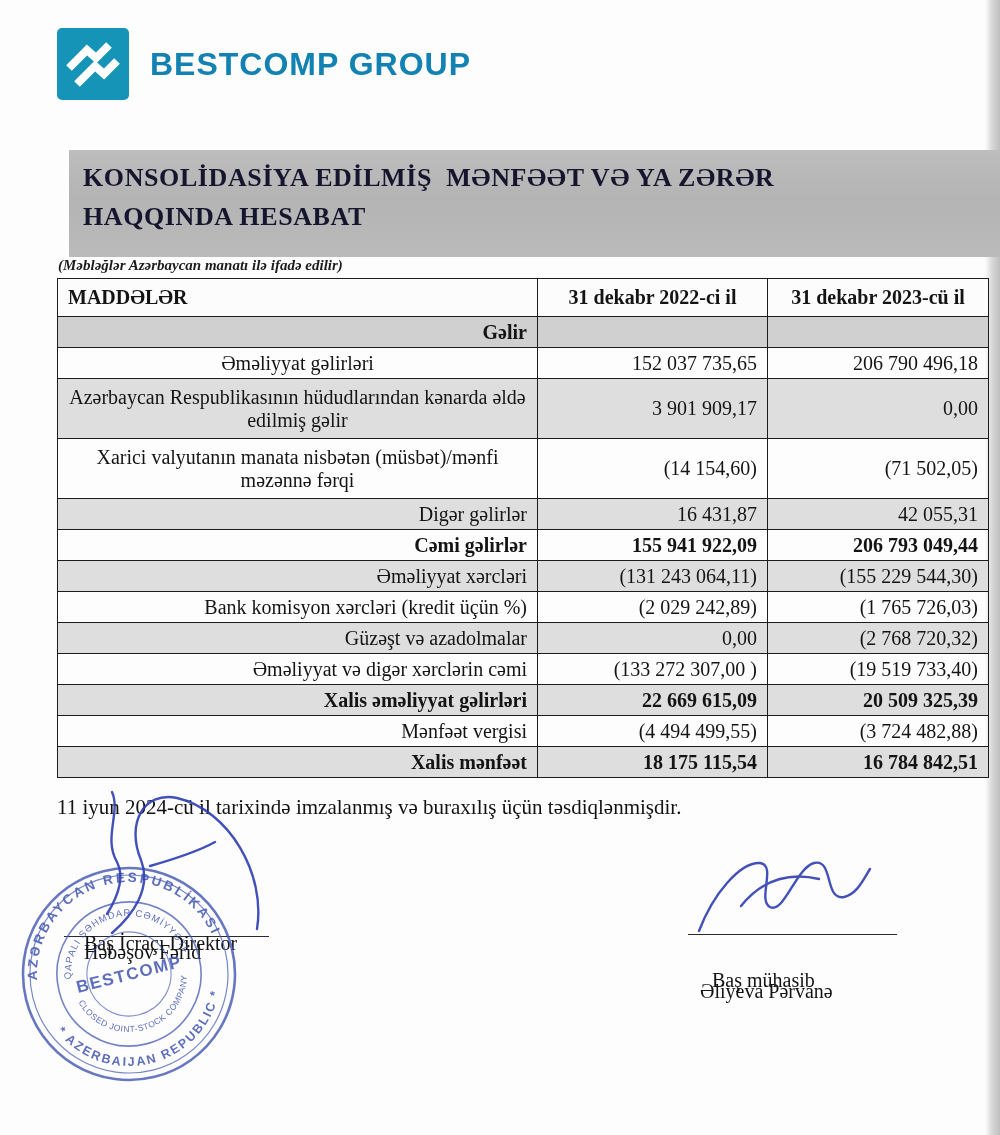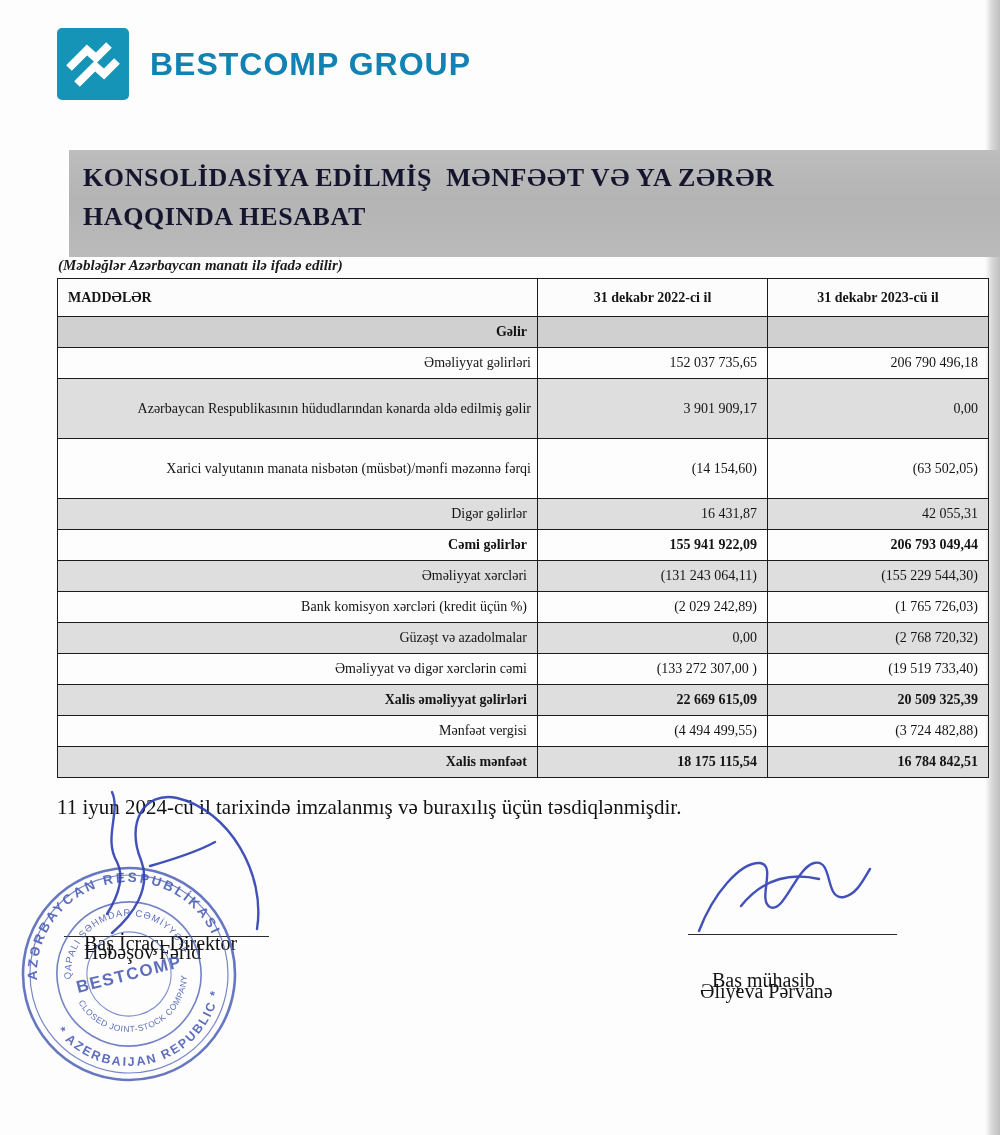--- a/index.html
+++ b/index.html
@@ -39,30 +39,30 @@
     font-size:15px; font-weight:bold; font-style:italic; color:#1b1b1b;
   }
 
   
   table.fin {
     position:absolute; left:57px; top:278px; width:931px;
     border-collapse:collapse; table-layout:fixed;
   }
   table.fin th, table.fin td {
     border:1.7px solid #1c1c1c;
-    font-size:14px; padding:3px 10px; vertical-align:middle;
+    font-size:20px; padding:3px 10px; vertical-align:middle;
   }
   col.c-items { width:480px; }
   col.c-y1 { width:230px; }
   col.c-y2 { width:221px; }
   th { height:38px; background:#fcfcfc; }
   th.h-items { text-align:left; font-size:19px; padding-left:12px; }
   th.h-year { text-align:center; font-size:17.5px; }
   td.lbl { text-align:right; padding-left:12px; }
-  tr.center td.lbl { padding-left:6px; padding-right:6px; }
+  tr.center td.lbl { text-align:center; padding-left:6px; padding-right:6px; }
   td.val { text-align:right; padding-right:10px; }
   tr { height:31px; }
   tr.tall { height:60px; }
   tr.shade td { background:#dedede; }
   tr.shade-dark td { background:#d0d0d0; }
   tr.bold td { font-weight:bold; }
 
   
   .approval { position:absolute; left:57px; top:795px; font-size:21px; color:#121212; }
   .sig-line { position:absolute; border-top:1.7px solid #2a2a2a; height:0; }
@@ -124,21 +124,21 @@
         <td class="val">206 790 496,18</td>
       </tr>
       <tr class="center tall shade">
         <td class="lbl">Azərbaycan Respublikasının hüdudlarından kənarda əldə edilmiş gəlir</td>
         <td class="val">3 901 909,17</td>
         <td class="val">0,00</td>
       </tr>
       <tr class="center tall">
         <td class="lbl">Xarici valyutanın manata nisbətən (müsbət)/mənfi məzənnə fərqi</td>
         <td class="val">(14 154,60)</td>
-        <td class="val">(63 502,05)</td>
+        <td class="val">(71 502,05)</td>
       </tr>
       <tr class="shade">
         <td class="lbl">Digər gəlirlər</td>
         <td class="val">16 431,87</td>
         <td class="val">42 055,31</td>
       </tr>
       <tr class="bold">
         <td class="lbl">Cəmi gəlirlər</td>
         <td class="val">155 941 922,09</td>
         <td class="val">206 793 049,44</td>

